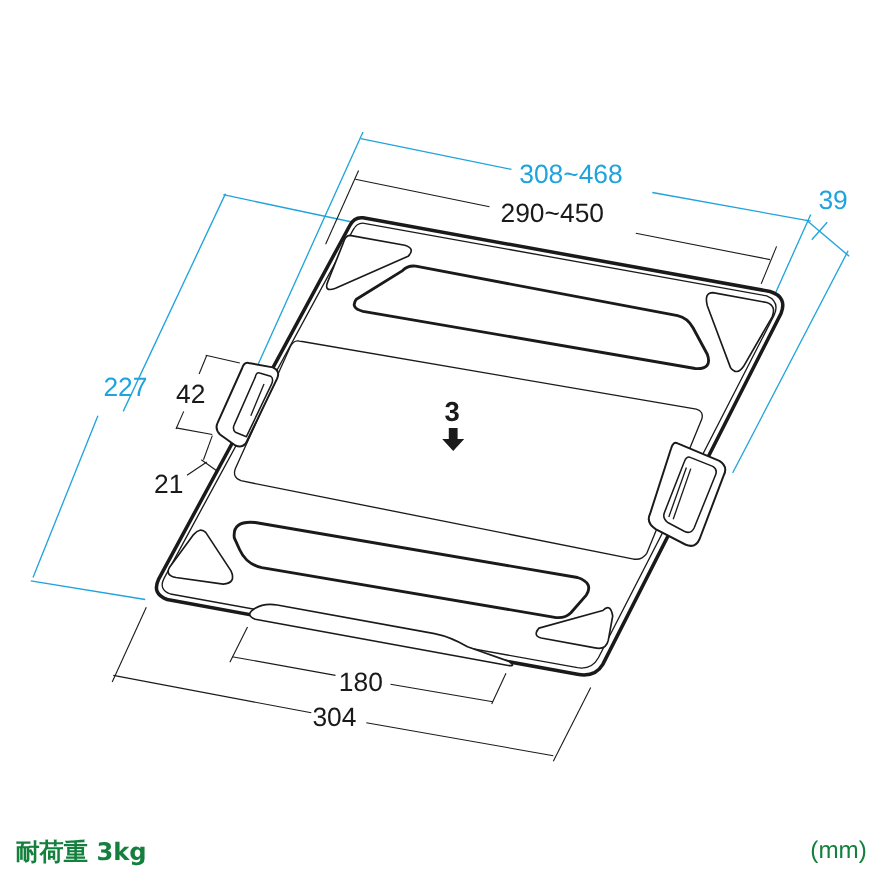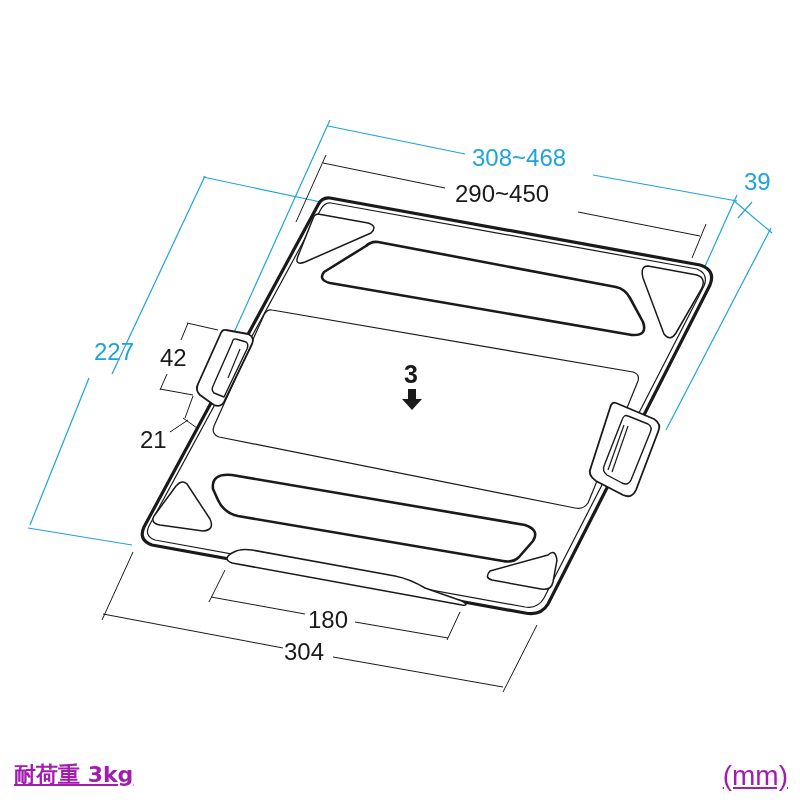--- a/index.html
+++ b/index.html
@@ -1,23 +1,23 @@
 <!DOCTYPE html>
 <html><head>
   <meta charset="utf-8">
   <style>
     html, body { margin: 0; padding: 0; background: #ffffff; }
     body { width: 800px; height: 800px; position: relative; overflow: hidden; }
     #stage { position: absolute; left: 0; top: 0; width: 800px; height: 800px; }
     .dim-blue { font-family: "Liberation Sans", sans-serif; font-size: 24px; fill: #1fa3dc; }
     .dim-black { font-family: "Liberation Sans", sans-serif; font-size: 24px; fill: #1a1a1a; }
     .load-label { font-family: "Liberation Sans", sans-serif; font-size: 25px; font-weight: bold; fill: #1a1a1a; }
-    .caption { position: absolute; font-family: "DejaVu Sans", sans-serif; color: #a21caf; text-decoration: underline; }
+    .caption { position: absolute; font-family: "DejaVu Sans", sans-serif; color: #15803d; }
     .caption-left { left: 14px; top: 760px; font-size: 22px; font-weight: bold; }
-    .caption-right { right: 12px; top: 760px; font-size: 28px; font-family: "Liberation Sans", sans-serif; }
+    .caption-right { right: 12px; top: 760px; font-size: 22px; font-family: "Liberation Sans", sans-serif; }
   </style>
 </head>
 <body>
 
 <svg id="stage" viewBox="0 0 800 800" xmlns="http://www.w3.org/2000/svg">
 
   <g stroke="#1fa3dc" stroke-width="1.2" fill="none">
 
     <line x1="328" y1="126" x2="465" y2="154"></line>
     <line x1="593" y1="175" x2="737" y2="201"></line>

